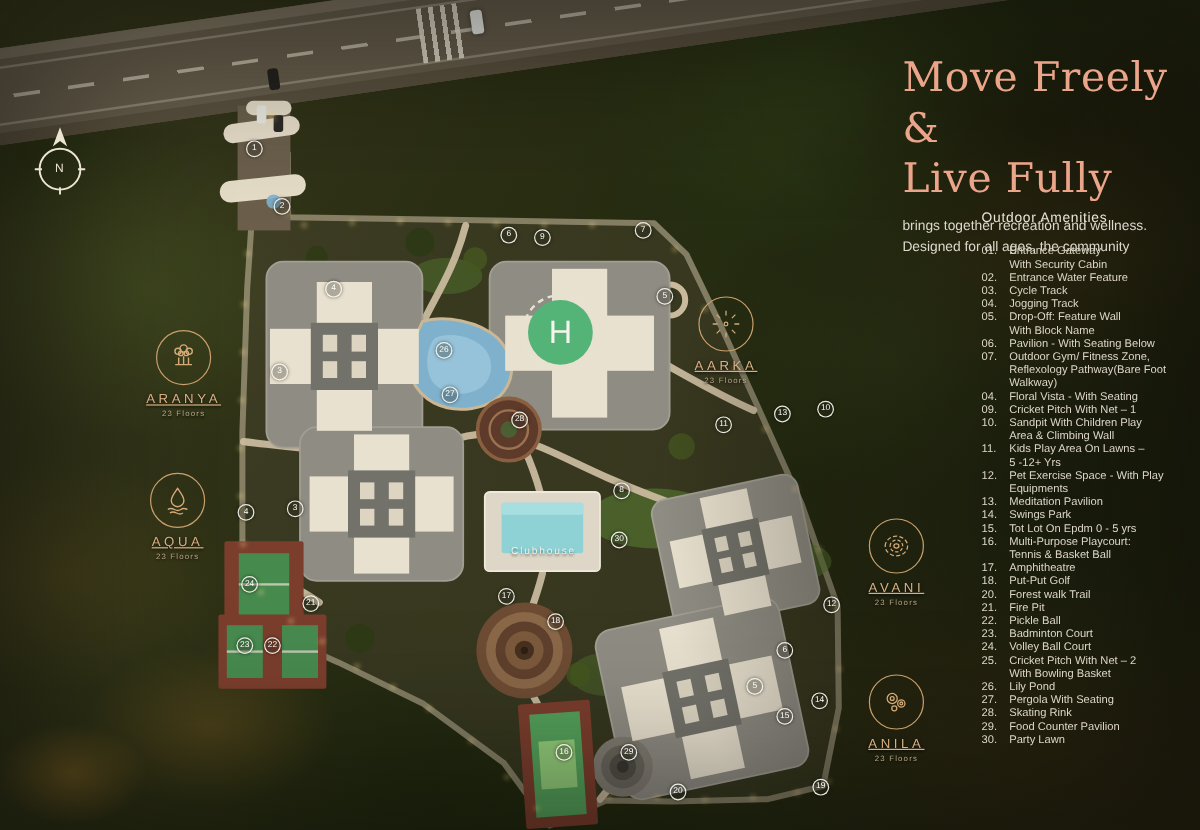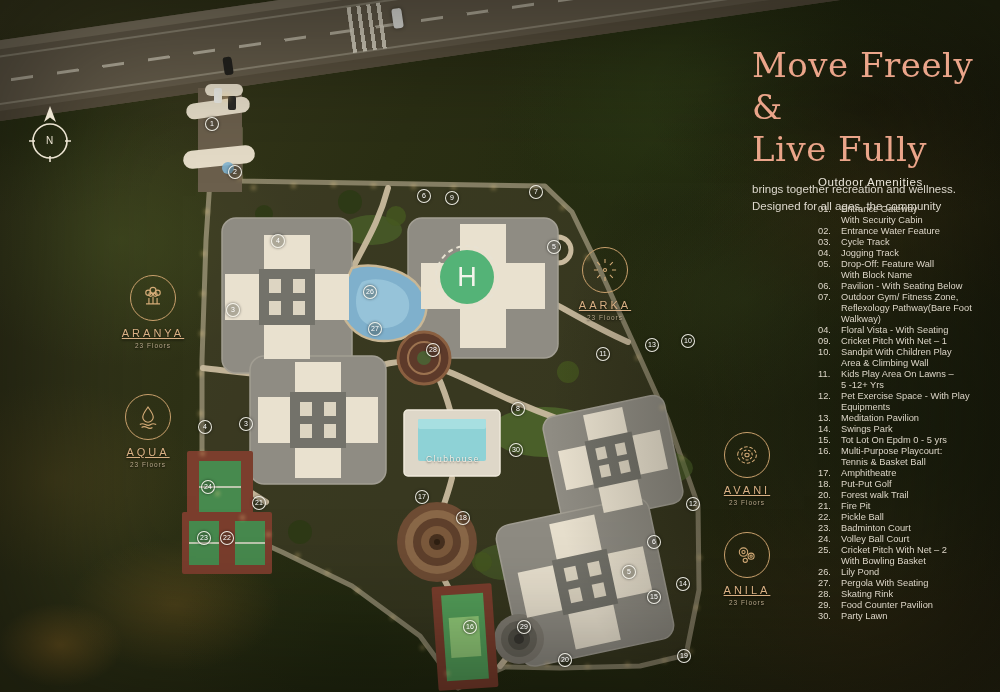--- a/index.html
+++ b/index.html
@@ -376,21 +376,21 @@
             <g fill="none" stroke="#d4ab77" stroke-width="0.9">
               <path d="M4 12c0-4 4-7 8-7s8 3 8 7-4 7-8 7-8-3-8-7Z" stroke-dasharray="3 1.6"></path>
               <path d="M7.5 12c0-2.4 2-4.2 4.5-4.2s4.5 1.8 4.5 4.2-2 4.2-4.5 4.2S7.5 14.4 7.5 12Z" stroke-dasharray="2.4 1.4"></path>
               <ellipse cx="12" cy="12" rx="1.8" ry="1.5"></ellipse>
             </g>
           </svg>
         </div>
         <div class="tower-name">AVANI</div>
         <div class="tower-floors">23 Floors</div>
       </div>
-      <div class="tower-label" style="left: 747px; top: 532px;">
+      <div class="tower-label" style="left: 747px; top: 562px;">
         <div class="tower-icon">
           <svg viewBox="0 0 24 24">
             <g fill="none" stroke="#d4ab77" stroke-width="0.9">
               <circle cx="9" cy="9.5" r="3.6"></circle>
               <circle cx="9" cy="9.5" r="1.4"></circle>
               <circle cx="15.5" cy="13" r="2.6"></circle>
               <circle cx="15.5" cy="13" r="1"></circle>
               <circle cx="10.5" cy="16.5" r="1.8"></circle>
             </g>
           </svg>

